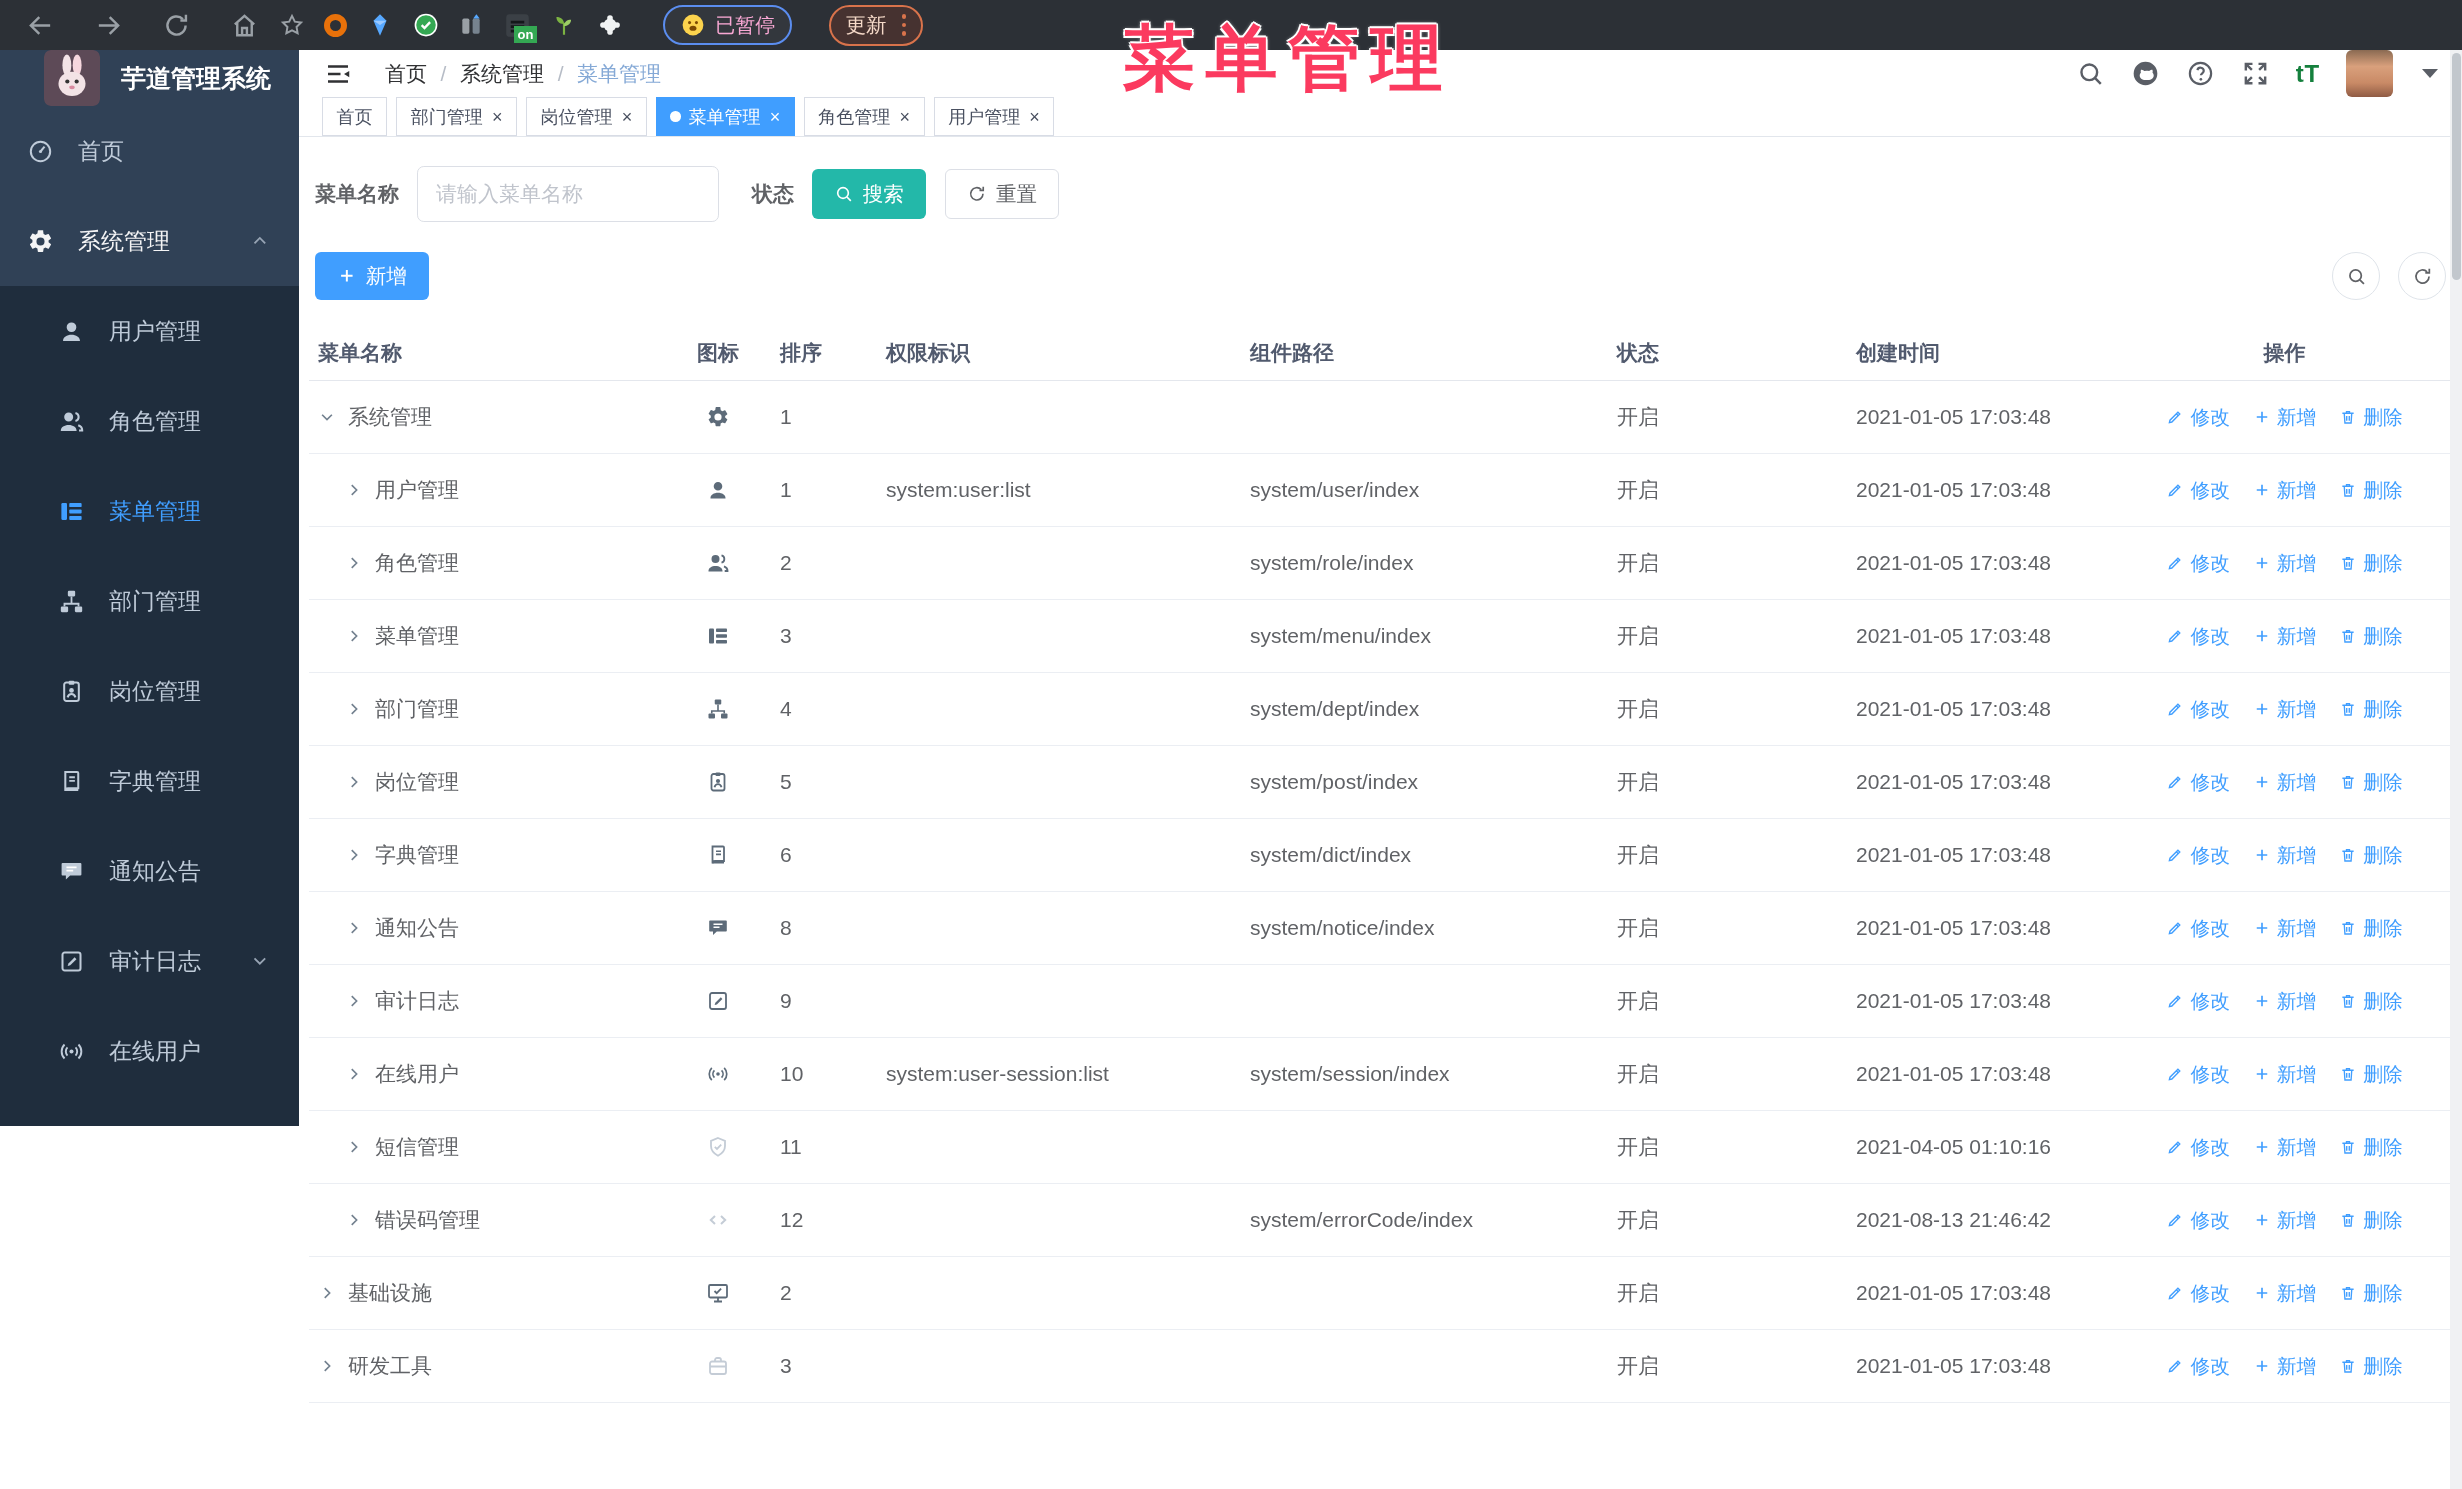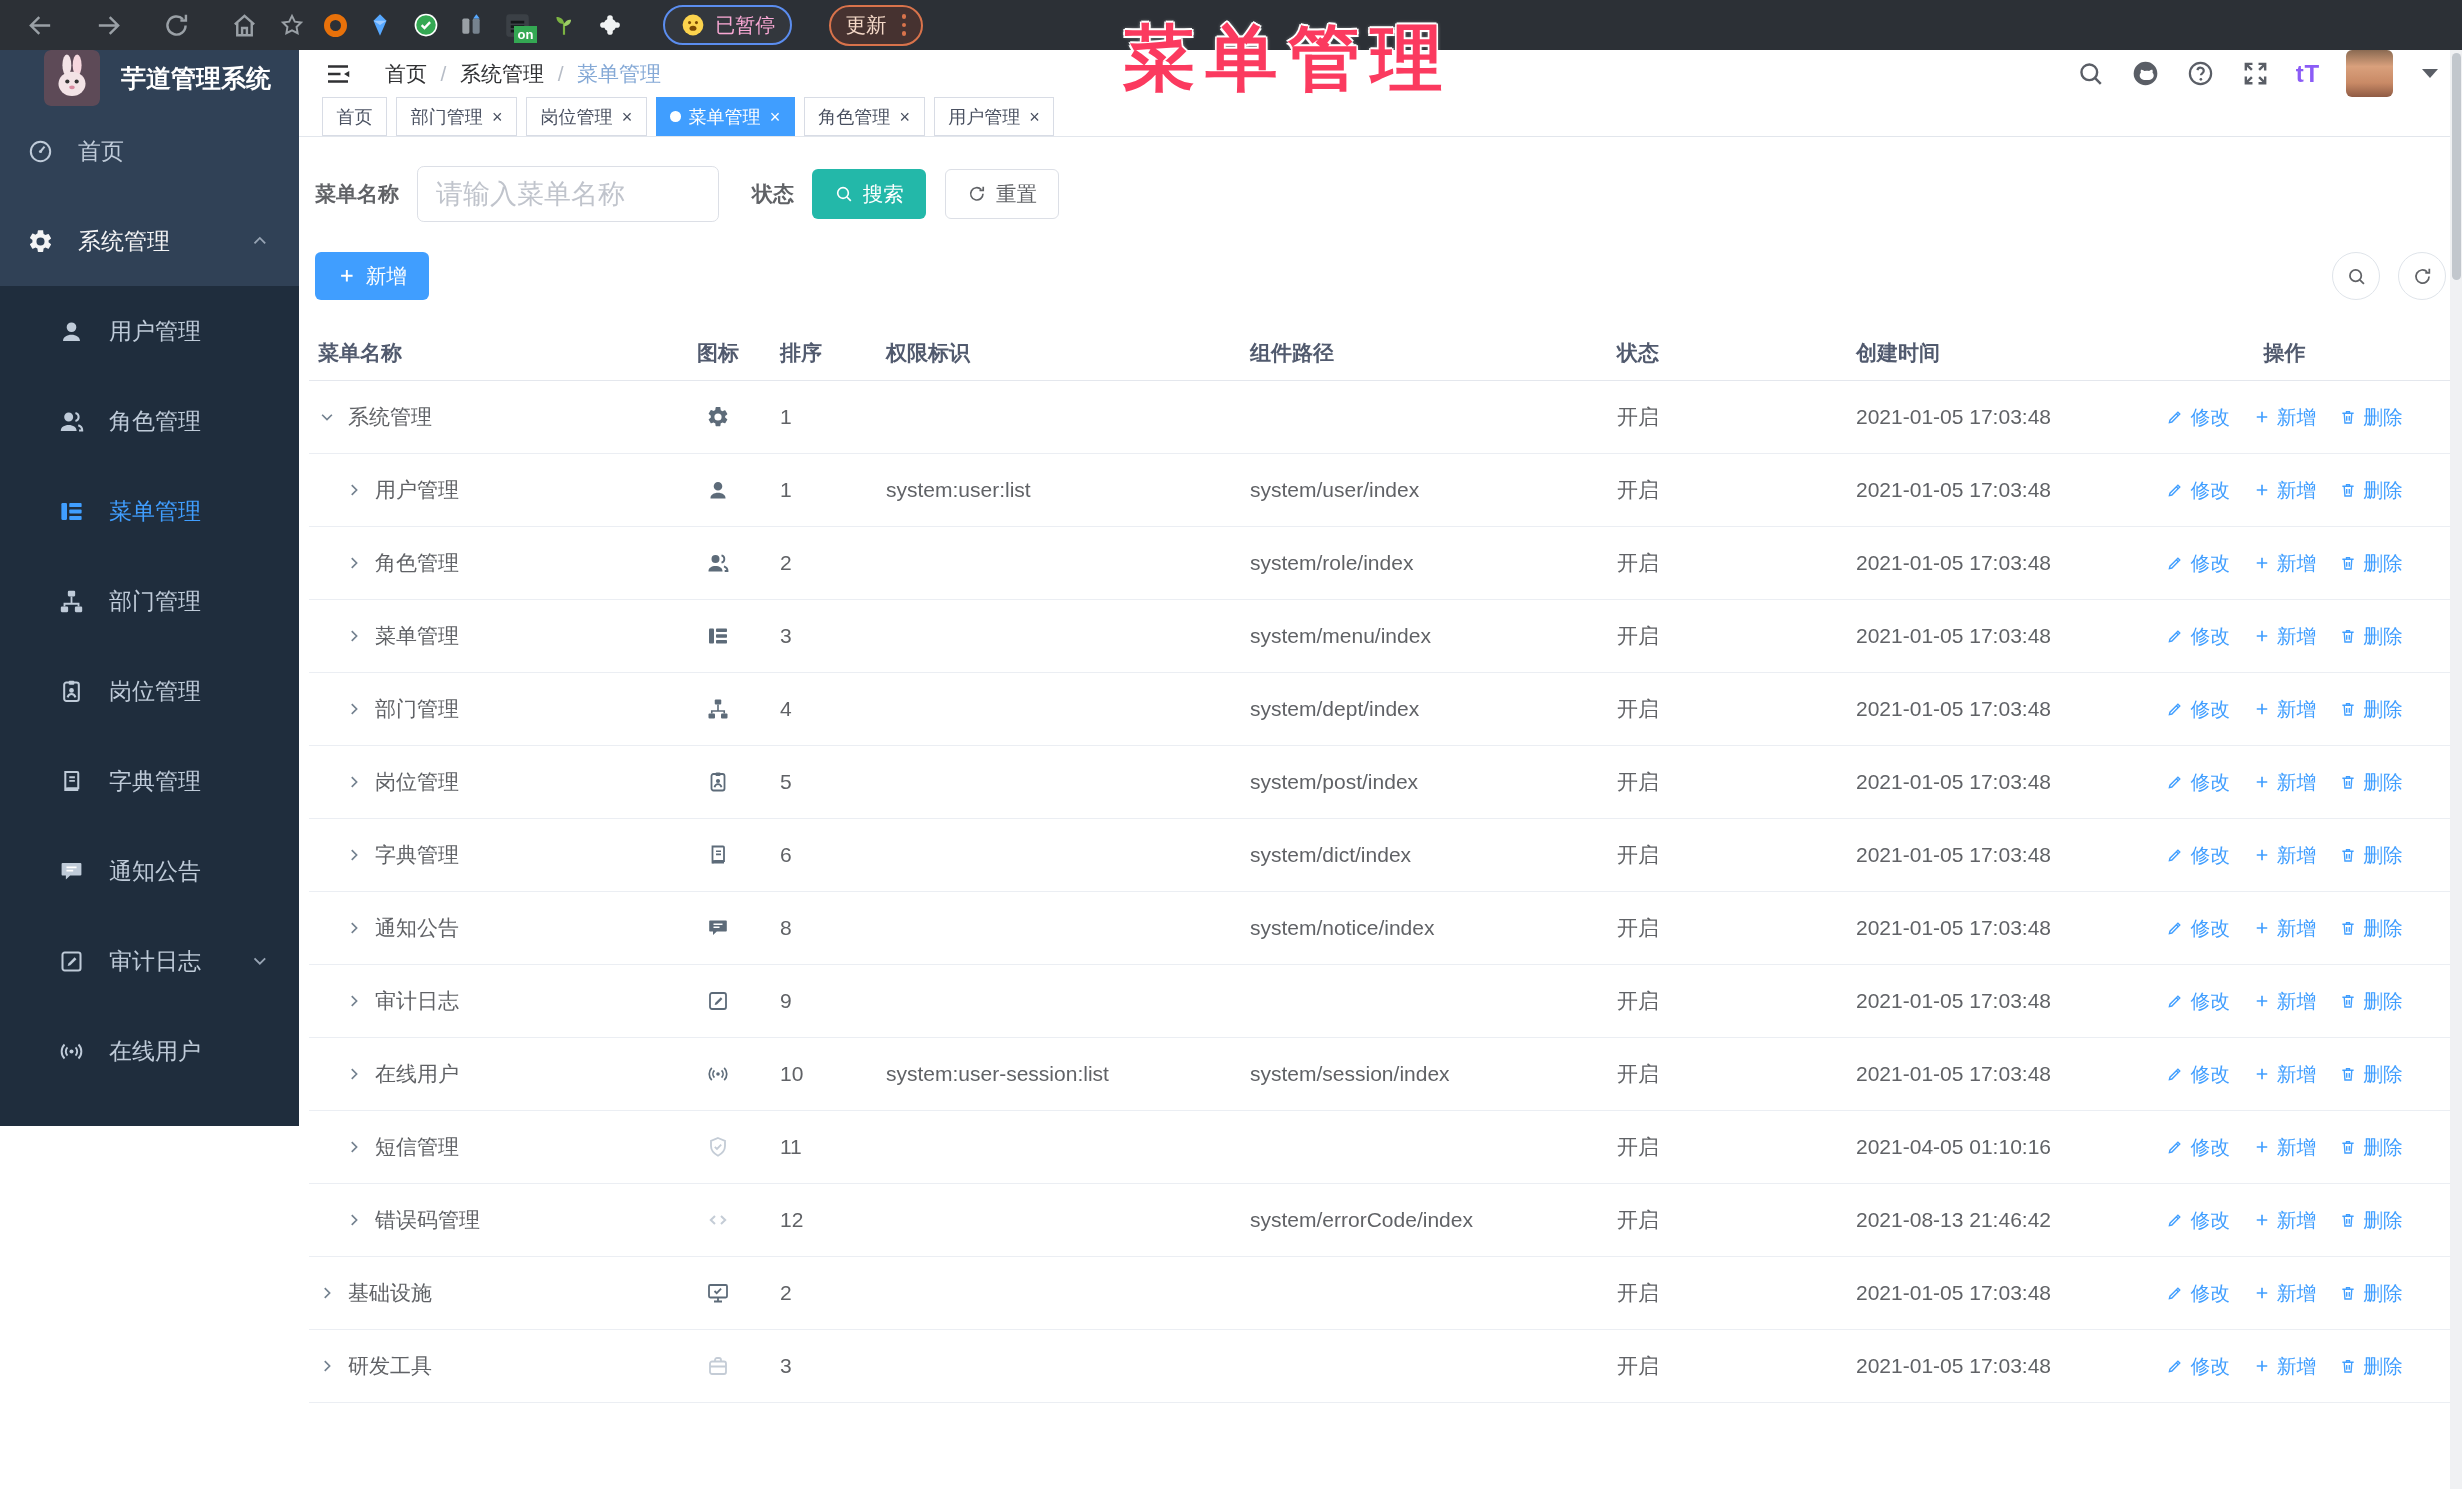--- a/index.html
+++ b/index.html
@@ -55,36 +55,36 @@
   .main { flex:1; background:#fff; display:flex; flex-direction:column; position:relative; }
   .navbar { height:64px; display:flex; align-items:center; padding:0 24px; background:#fff; }
   .hamburger { color:#303133; }
   .hamburger svg { width:30px; height:30px; display:block; }
   .breadcrumb { display:flex; align-items:center; gap:13.6px; margin-left:32px; font-size:21px; }
   .bc-item { color:#303133; }
   .bc-sep { color:#b6bcc6; }
   .bc-last { color:#85a9d6; }
   .nav-right { margin-left:auto; display:flex; align-items:center; gap:26px; color:#5a5e66; }
   .nav-right .icon svg { width:29px; height:29px; display:block; }
-  .tt-glyph { font-size:24px; font-weight:700; color:#8b5cf6; letter-spacing:0.8px; }
+  .tt-glyph { font-size:24px; font-weight:700; color:#15803d; letter-spacing:0.8px; }
   .avatar { width:47px; height:47px; border-radius:6px; background:linear-gradient(180deg,#8a6a52 0%,#d9a07c 35%,#c98a66 70%,#8f5b44 100%); }
   .caret-down { width:0; height:0; border-left:8.3px solid transparent; border-right:8.3px solid transparent; border-top:9.8px solid #5a5e66; margin-left:3px; }
 
   .tabs-row { height:53px; display:flex; align-items:center; gap:9px; padding:0 23px; border-bottom:1.5px solid #e2e6ec; background:#fff; }
   .tab { height:39px; display:flex; align-items:center; gap:7.6px; padding:0 13.6px; border:1.5px solid #d8dce5; background:#fff; color:#495060; font-size:18px; cursor:pointer; }
   .tab .dot { width:10.6px; height:10.6px; border-radius:50%; background:#fff; }
   .tab.active { background:#409eff; border-color:#409eff; color:#fff; }
   .tab .close { font-size:18px; line-height:1; margin-left:1.5px; }
 
   .content { flex:1; padding:0 10px; }
 
   
   .filter-row { display:flex; align-items:center; margin:29px 6px 0; }
   .f-label { font-size:21px; font-weight:600; color:#606266; margin-right:18px; white-space:nowrap; }
-  .f-input { width:302px; height:56px; border:1.5px solid #dcdfe6; border-radius:6.8px; font-size:27px; padding:0 18px; color:#606266; outline:none; font-family:inherit; }
+  .f-input { width:302px; height:56px; border:1.5px solid #dcdfe6; border-radius:6.8px; font-size:21px; padding:0 18px; color:#606266; outline:none; font-family:inherit; }
   .f-input::placeholder { color:#c0c4cc; }
   .f-select { width:288px; height:56px; border:1.5px solid #dcdfe6; border-radius:6.8px; display:flex; align-items:center; padding:0 18px; margin-right:19.7px; cursor:pointer; }
   .f-select .ph { color:#c0c4cc; font-size:21px; }
   .f-select .chev { margin-left:auto; color:#c0c4cc; }
   .f-select .chev svg { width:19.7px; height:19.7px; display:block; } .gap44 { width:33px; }
   .btn { display:flex; align-items:center; gap:9px; height:50px; padding:0 21px; border-radius:6px; font-size:20.5px; cursor:pointer; border:1.5px solid transparent; white-space:nowrap; }
   .btn svg { width:19.7px; height:19.7px; display:block; }
   .btn-search { background:#23b8a9; color:#fff; }
   .btn-reset { background:#fff; color:#606266; border-color:#dcdfe6; margin-left:19.7px; }
 

